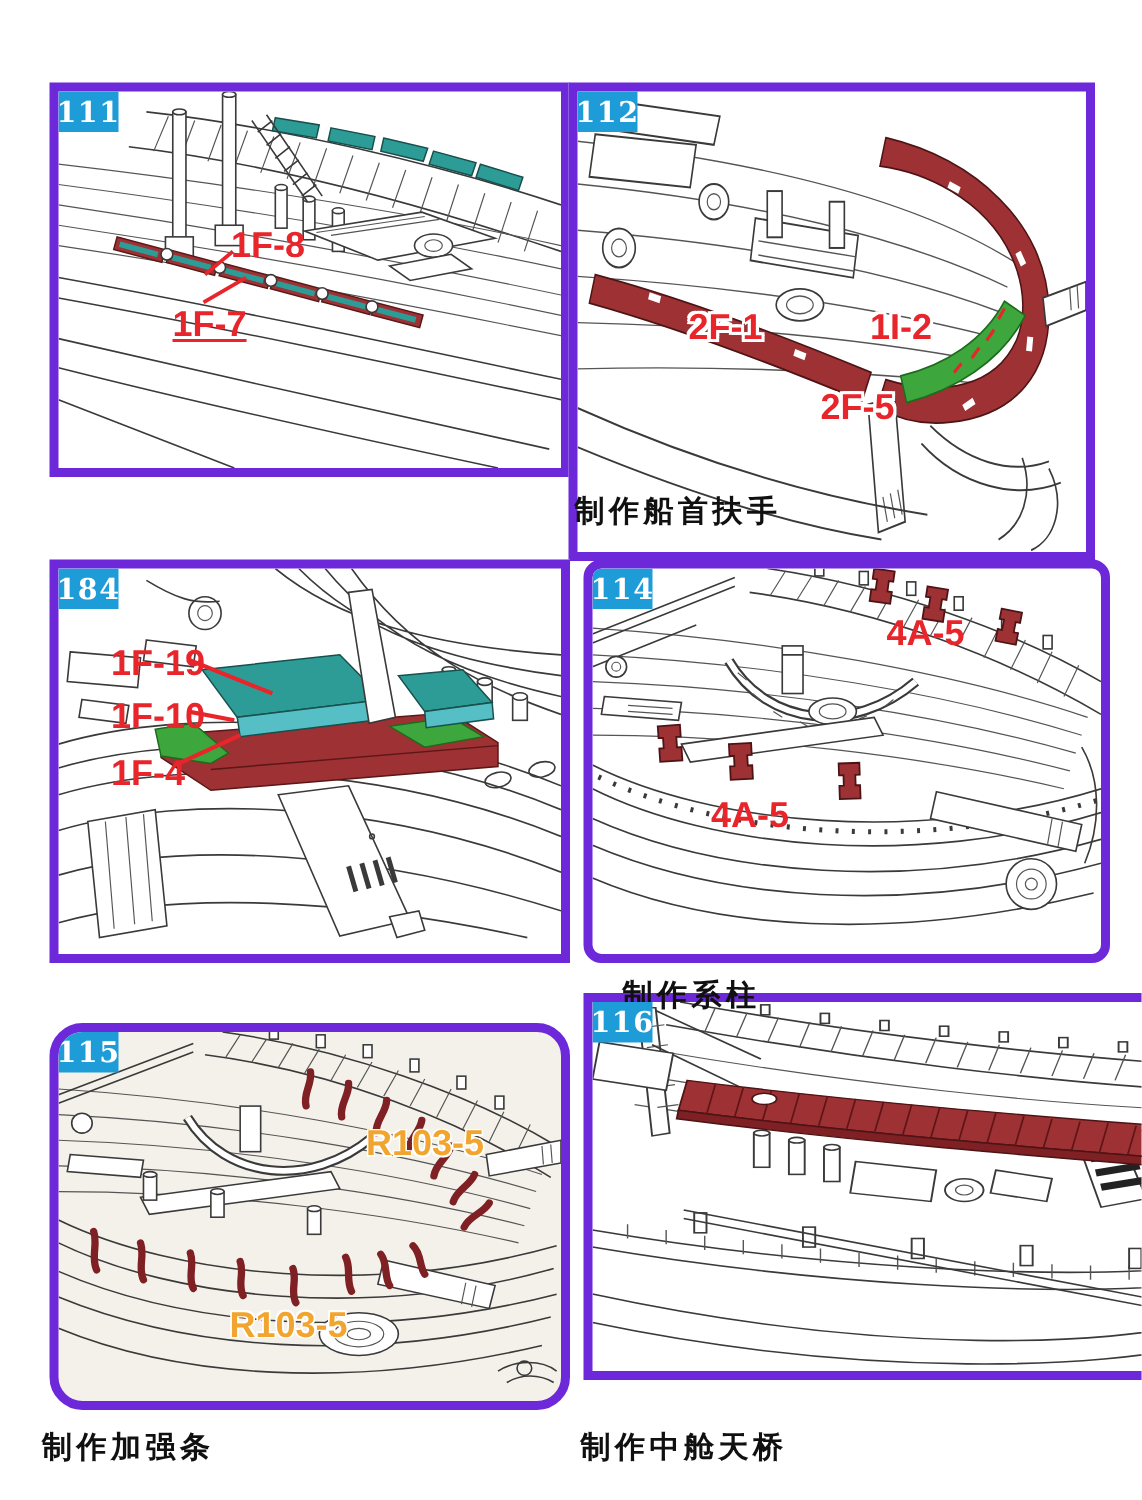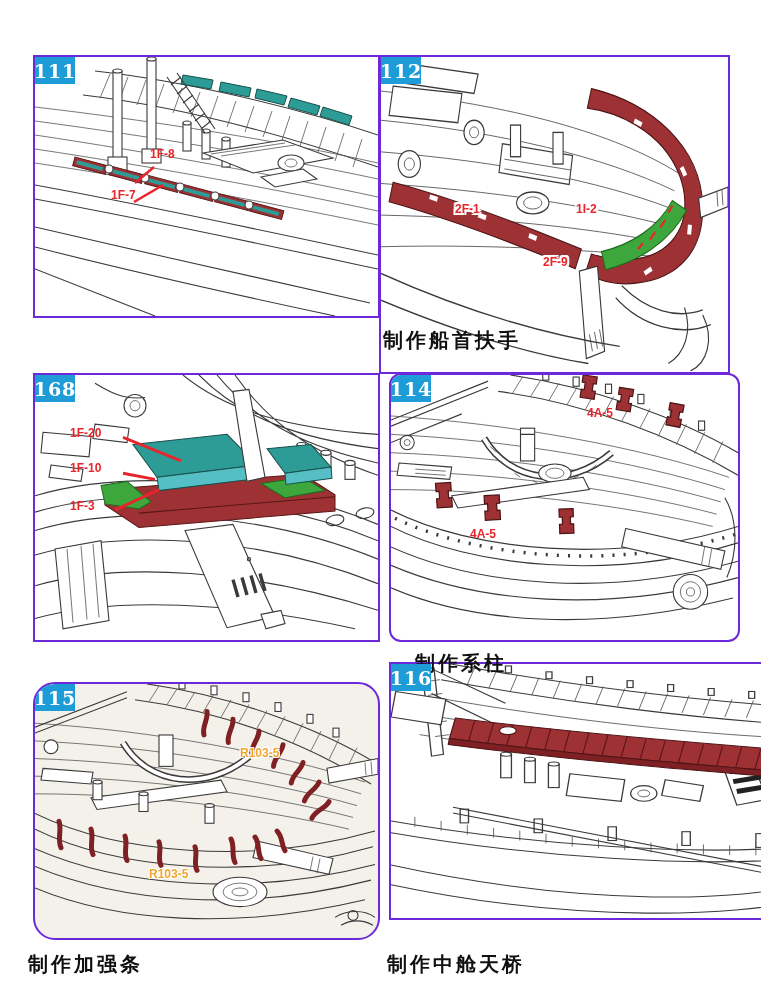--- a/index.html
+++ b/index.html
@@ -1,39 +1,39 @@
 <!DOCTYPE html>
 <html style="--badge_blue: #1E9CD8; --highlight_red: #9E3134; --highlight_red_dark: #7E2024; --highlight_green: #3DA63C; --highlight_teal: #2E9C96; --highlight_teal_light: #56BFC5; --label_red: #E8252B; --label_orange: #F2A52E; --panel115_bg: #F4F1EA;"><head>
 <meta charset="utf-8">
 <style>
   html,body{margin:0;padding:0;}
   body{
     width:761px;height:1000px;position:relative;background:#ffffff;
     font-family:"Liberation Sans", sans-serif;overflow:hidden;
   }
   .panel{
-    position:absolute;border:2px solid #6d28d9;background:#fff;
+    position:absolute;border:6px solid #6d28d9;background:#fff;
     box-sizing:border-box;overflow:hidden;
   }
   .panel.tinted{background:var(--panel115_bg,#f4f1ea);}
   .panel svg{position:absolute;left:0;top:0;width:100%;height:100%;}
   .badge{
     position:absolute;left:0;top:0;width:40px;height:27px;z-index:5;
     background:var(--badge_blue,#1e9cd8);color:#fff;
     font-family:"DejaVu Serif", serif;font-size:19px;font-weight:600;
     display:flex;align-items:center;justify-content:center;letter-spacing:1px;
   }
   .caption{
     position:absolute;color:#101010;font-size:20px;font-weight:bold;
     letter-spacing:3px;white-space:nowrap;z-index:4;
     font-family:"Liberation Sans","DejaVu Sans",sans-serif;
   }
   .plabel{
     position:absolute;z-index:6;color:var(--label_red,#e8252b);
-    font-size:12px;font-weight:bold;line-height:1;white-space:nowrap;
+    font-size:24px;font-weight:bold;line-height:1;white-space:nowrap;
     font-family:"Liberation Sans",sans-serif;
   }
   .plabel.outlined{
     text-shadow:-2px -2px 0 #fff,2px -2px 0 #fff,-2px 2px 0 #fff,2px 2px 0 #fff,
       0 -2px 0 #fff,0 2px 0 #fff,-2px 0 0 #fff,2px 0 0 #fff;
   }
   .plabel.orange{color:var(--label_orange,#f2a52e);
     text-shadow:-1px -1px 0 #fff,1px -1px 0 #fff,-1px 1px 0 #fff,1px 1px 0 #fff;padding-left:48px;}
   .art{stroke:#3a3a3a;stroke-width:1.1;fill:none;}
   .artthin{stroke:#555;stroke-width:0.8;fill:none;}
@@ -117,21 +117,21 @@
     <path class="art" d="M0,128 C120,150 240,176 343,198 M0,142 C120,164 240,190 343,212 M0,170 C110,196 230,222 335,246"></path>
     <path class="art" d="M0,190 C110,218 220,242 300,259 M0,212 L120,259"></path>
 
     <g stroke="var(--label_red,#E8252B)" stroke-width="2.6" fill="none">
       <path d="M119,110 L100,126"></path>
       <path d="M99,145 L128,128"></path>
     </g>
   </svg>
   <div class="badge">111</div>
   <div class="plabel" style="left:115px;top:91px;">1F-8</div>
-  <div class="plabel" style="left:76px;top:132px;">1F-7</div>
+  <div class="plabel" style="left:76px;top:144px;text-decoration:underline;">1F-7</div>
 </div>
 
 <div class="panel" style="left:379px;top:55px;width:351px;height:319px;">
   <svg viewBox="0 0 343 259" preserveAspectRatio="none">
     <defs>
         <pattern id="dg112" width="6" height="6" patternUnits="userSpaceOnUse">
           <circle cx="2" cy="2" r="1.1" fill="#444"></circle>
         </pattern>
       </defs>
 
@@ -178,21 +178,21 @@
 
     <path class="art" d="M238,188 C262,208 292,216 318,208 M232,198 C258,222 296,230 326,220"></path>
     <path class="art" d="M300,206 C308,226 300,244 284,252 M318,212 C330,232 322,252 306,258"></path>
     <path class="wfill" d="M196,176 L214,172 L221,242 L203,248 Z"></path>
     <path class="artthin" d="M206,228 l3,14 M211,226 l3,14 M216,224 l3,14"></path>
     <path class="art" d="M0,178 C80,208 160,228 236,238 M0,200 C75,226 145,244 205,252"></path>
   </svg>
   <div class="badge">112</div>
   <div class="plabel outlined" style="left:74px;top:146px;">2F-1</div>
   <div class="plabel outlined" style="left:195px;top:146px;">1I-2</div>
-  <div class="plabel outlined" style="left:162px;top:199px;">2F-9</div>
+  <div class="plabel outlined" style="left:162px;top:199px;">2F-5</div>
 </div>
 
 <div class="caption" style="left:383px;top:327px;">制作船首扶手</div>
 
 <div class="panel" style="left:33px;top:373px;width:347px;height:269px;">
   <svg viewBox="0 0 343 259" preserveAspectRatio="none">
 
     <path class="art" d="M148,0 C190,34 252,52 343,58 M164,0 C206,42 264,62 343,72 M182,0 C224,50 278,72 343,86 M200,0 C240,56 290,80 343,98"></path>
     <circle class="wfill" cx="100" cy="30" r="11"></circle>
       <circle class="artthin" cx="100" cy="30" r="5"></circle>
@@ -238,24 +238,24 @@
       </g>
     <path class="wfill" d="M226,234 L246,230 L250,243 L231,248 Z"></path>
     <circle class="art" cx="214" cy="180" r="1.6"></circle>
 
     <g stroke="var(--label_red,#E8252B)" stroke-width="2.8" fill="none">
       <path d="M88,61 L146,84"></path>
       <path d="M88,96 L120,102"></path>
       <path d="M80,132 L124,112"></path>
     </g>
   </svg>
-  <div class="badge">168</div>
-  <div class="plabel" style="left:35px;top:52px;">1F-20</div>
+  <div class="badge">184</div>
+  <div class="plabel" style="left:35px;top:52px;">1F-19</div>
   <div class="plabel" style="left:35px;top:87px;">1F-10</div>
-  <div class="plabel" style="left:35px;top:125px;">1F-3</div>
+  <div class="plabel" style="left:35px;top:125px;">1F-4</div>
 </div>
 
 <div class="panel" style="left:389px;top:373px;width:351px;height:269px;border-radius:12px;">
   <svg viewBox="0 0 343 259" preserveAspectRatio="none">
 
     <path class="art" d="M118,0 C200,12 285,42 343,76 M106,16 C195,28 278,60 343,98"></path>
     <path class="artthin" d="M130,2 L120,18 M148,5 L138,21 M166,8 L156,25 M184,12 L174,29 M202,16 L192,34 M220,21 L210,39 M238,27 L228,45 M256,33 L246,52 M274,40 L264,60 M292,48 L282,68 M310,56 L300,77 M328,65 L318,86"></path>
     <g class="wfill">
         <rect x="150" y="-4" width="6" height="9"></rect>
         <rect x="180" y="2" width="6" height="9"></rect>

